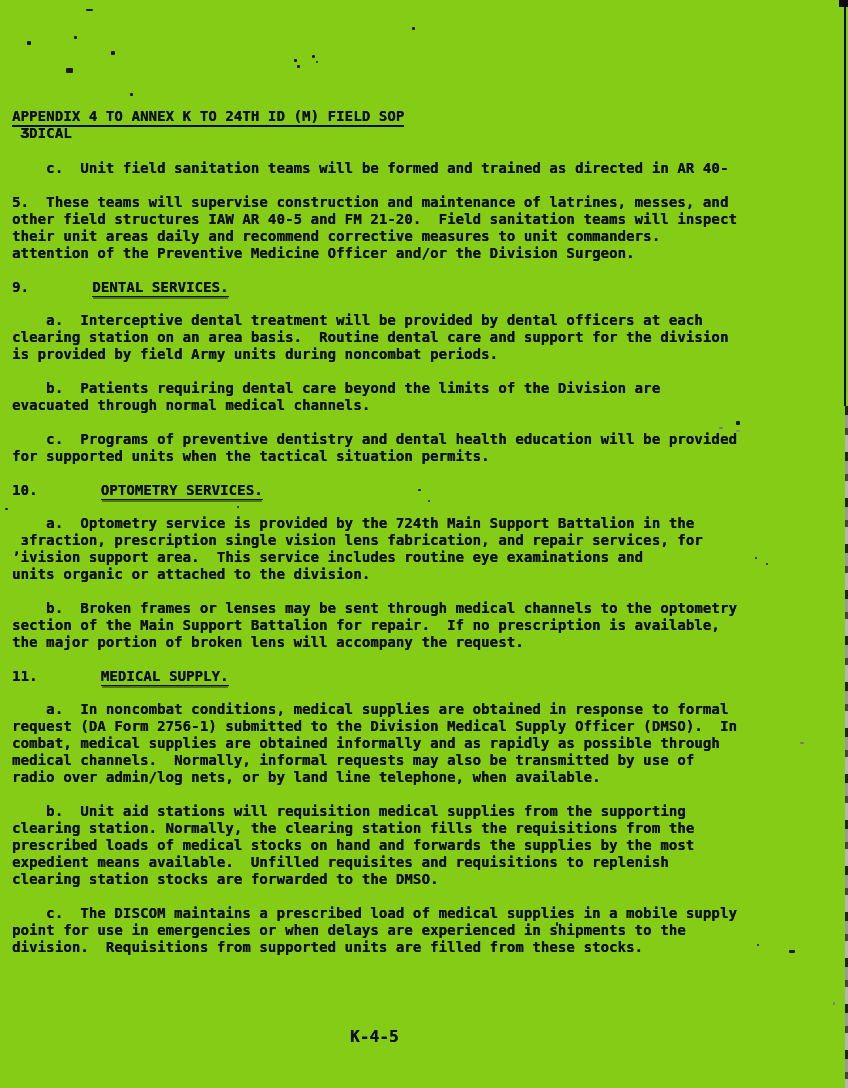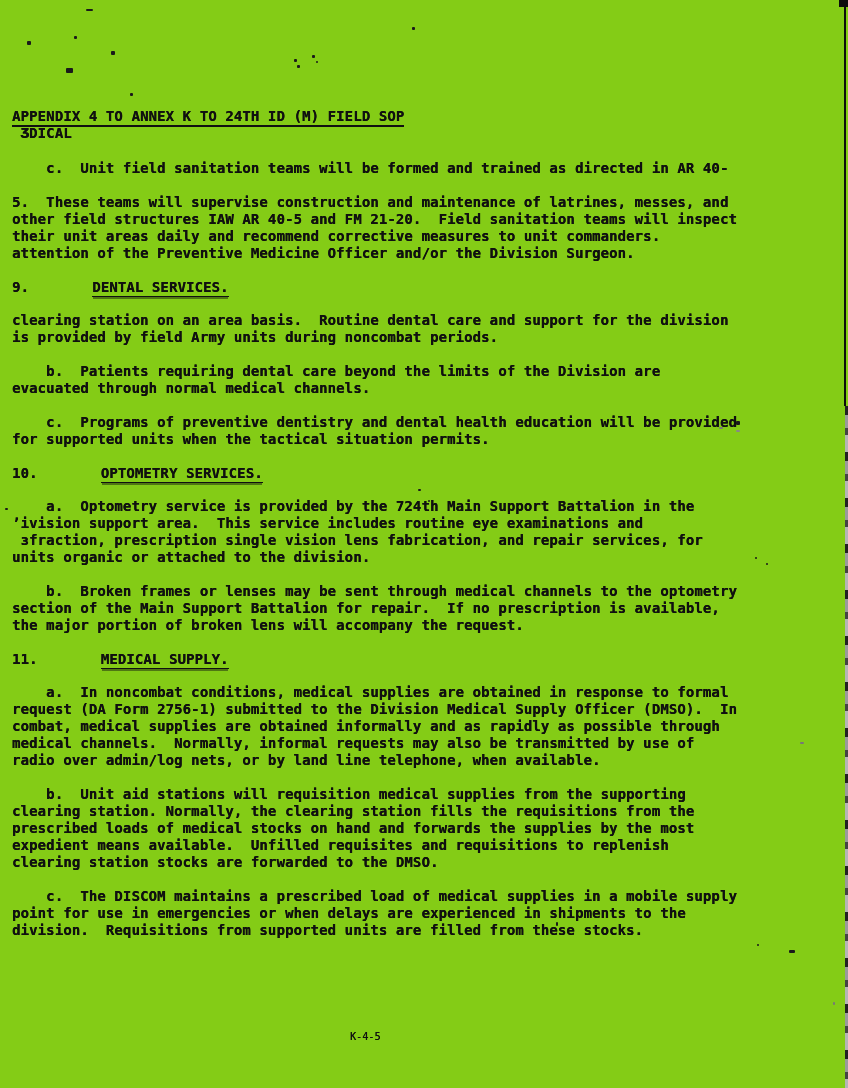--- a/index.html
+++ b/index.html
@@ -36,21 +36,21 @@
   .u {
     border-bottom: 1.6px solid #101010;
     padding-bottom: 1px;
     box-shadow: 0 3px 0 -1px rgba(16,16,16,0.45);
     margin-left: 46px;
   }
   .footer {
     position: absolute;
     left: 350px; top: 1028px;
     white-space: pre;
-    font-size: 10px; line-height: 17px; font-weight: normal;
+    font-size: 16px; line-height: 17px; font-weight: bold;
     letter-spacing: 0.1px;
     text-shadow: 0.25px 0 0 currentColor;
   }
   
   .edge-solid {
     position: absolute; left: 843.5px; top: 0; width: 2.5px; height: 406px;
     background: #0c0c0c;
   }
   .edge-broken {
     position: absolute; left: 845px; top: 406px; width: 2.5px; height: 682px;
@@ -84,42 +84,43 @@
       <div class="line">other field structures IAW AR 40-5 and FM 21-20.  Field sanitation teams will inspect</div>
       <div class="line">their unit areas daily and recommend corrective measures to unit commanders.</div>
       <div class="line">attention of the Preventive Medicine Officer and/or the Division Surgeon.</div>
     </div>
 
     <div class="block heading">
       <div class="line"><span>9.  </span><span class="u">DENTAL SERVICES.</span></div>
     </div>
 
     <div class="block">
+      <div class="line">    a.  Interceptive dental treatment will be provided by dental officers at each</div>
       <div class="line">clearing station on an area basis.  Routine dental care and support for the division</div>
       <div class="line">is provided by field Army units during noncombat periods.</div>
     </div>
 
     <div class="block">
       <div class="line">    b.  Patients requiring dental care beyond the limits of the Division are</div>
       <div class="line">evacuated through normal medical channels.</div>
     </div>
 
     <div class="block">
       <div class="line">    c.  Programs of preventive dentistry and dental health education will be provided</div>
       <div class="line">for supported units when the tactical situation permits.</div>
     </div>
 
     <div class="block heading">
       <div class="line"><span>10.  </span><span class="u">OPTOMETRY SERVICES.</span></div>
     </div>
 
     <div class="block">
       <div class="line">    a.  Optometry service is provided by the 724th Main Support Battalion in the</div>
+      <div class="line"> зfraction, prescription single vision lens fabrication, and repair services, for</div>
       <div class="line">ʼivision support area.  This service includes routine eye examinations and</div>
-      <div class="line"> зfraction, prescription single vision lens fabrication, and repair services, for</div>
       <div class="line">units organic or attached to the division.</div>
     </div>
 
     <div class="block">
       <div class="line">    b.  Broken frames or lenses may be sent through medical channels to the optometry</div>
       <div class="line">section of the Main Support Battalion for repair.  If no prescription is available,</div>
       <div class="line">the major portion of broken lens will accompany the request.</div>
     </div>
 
     <div class="block heading">

